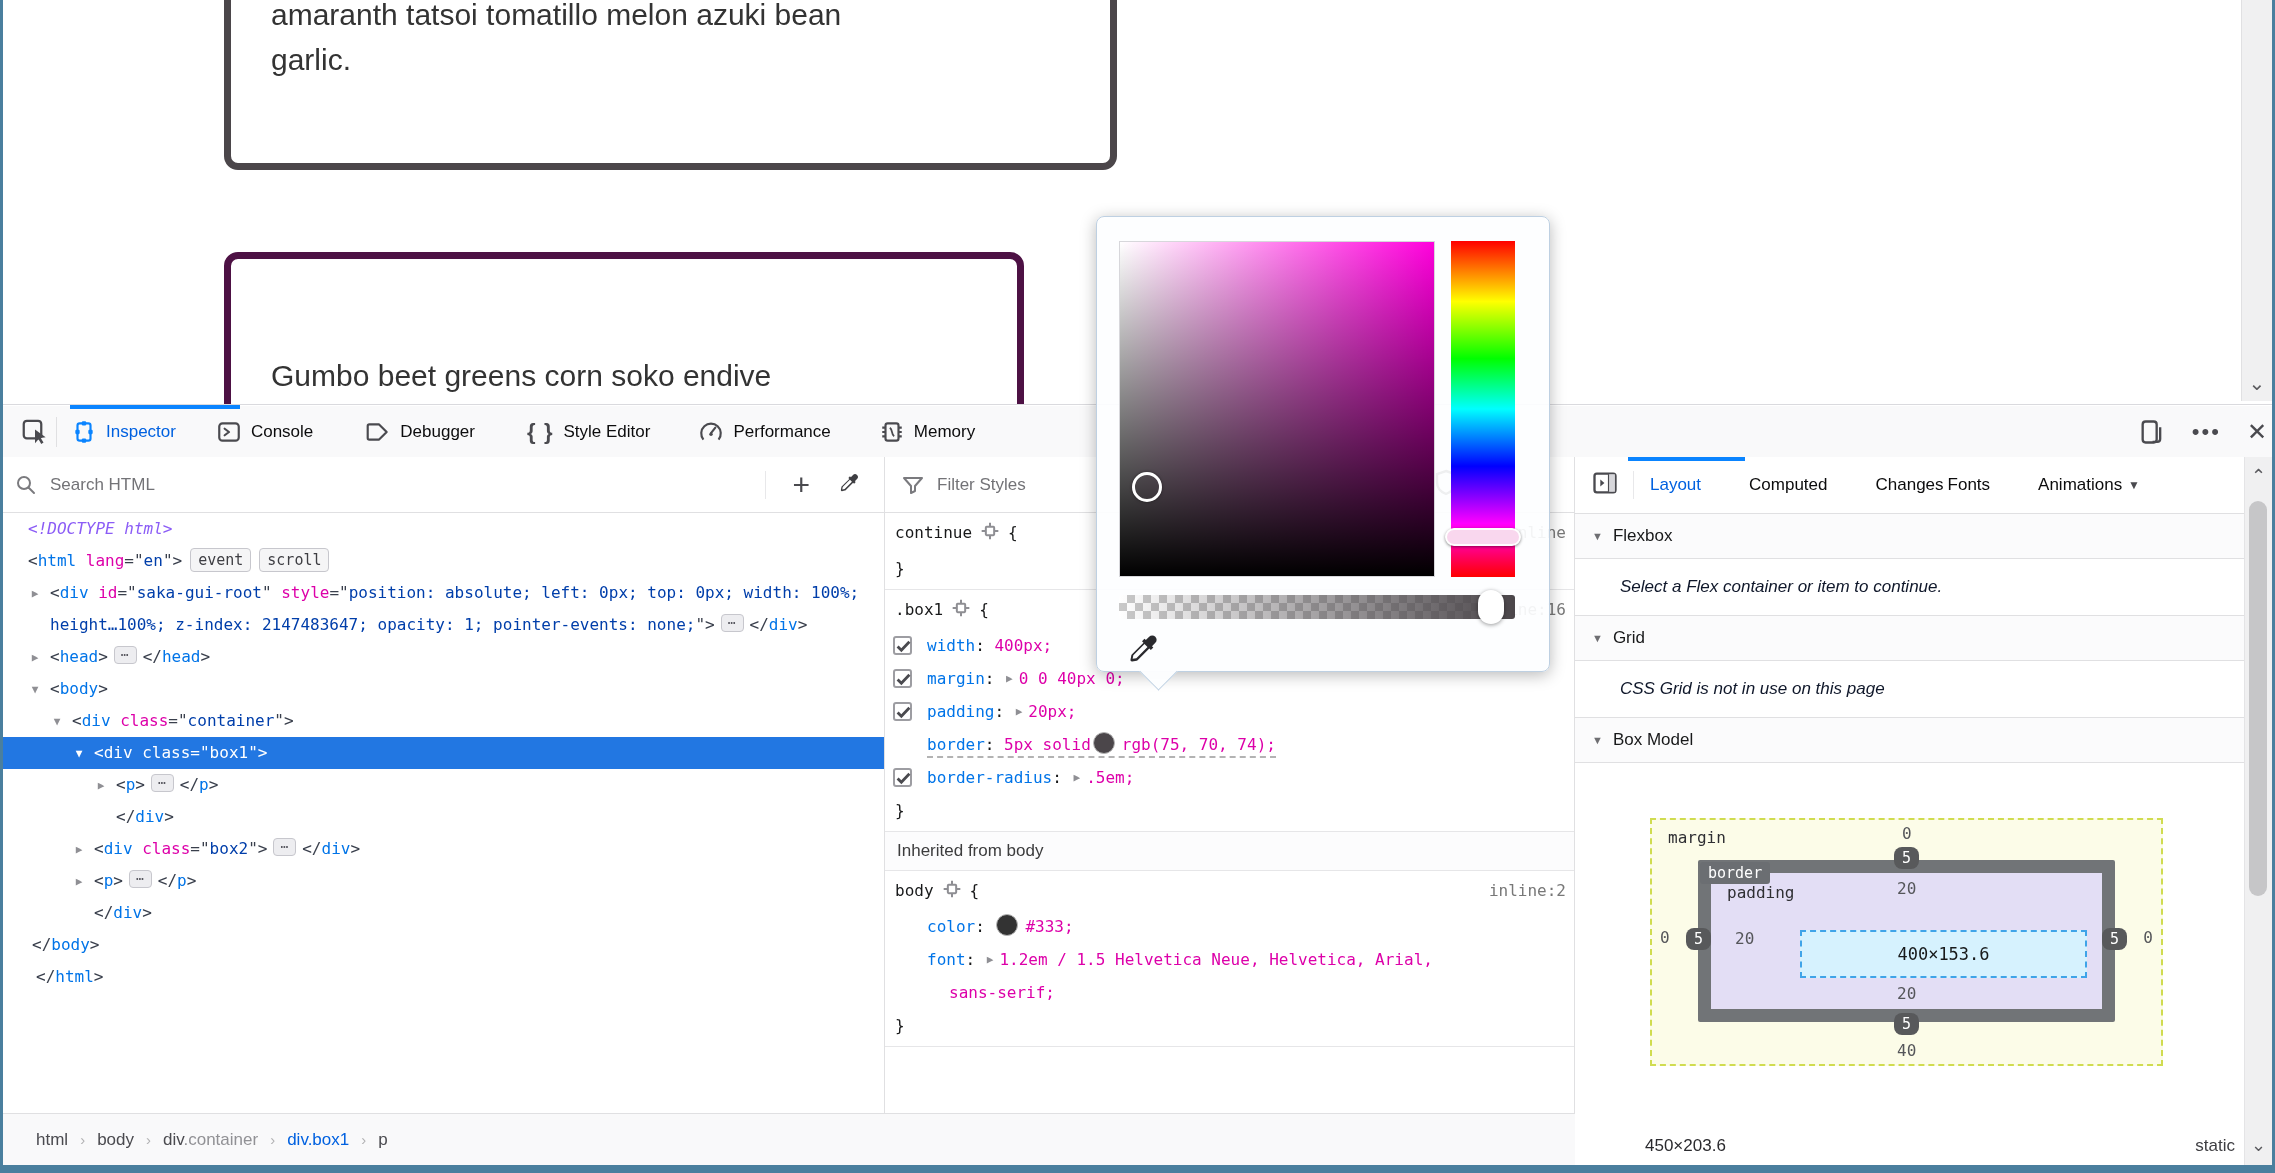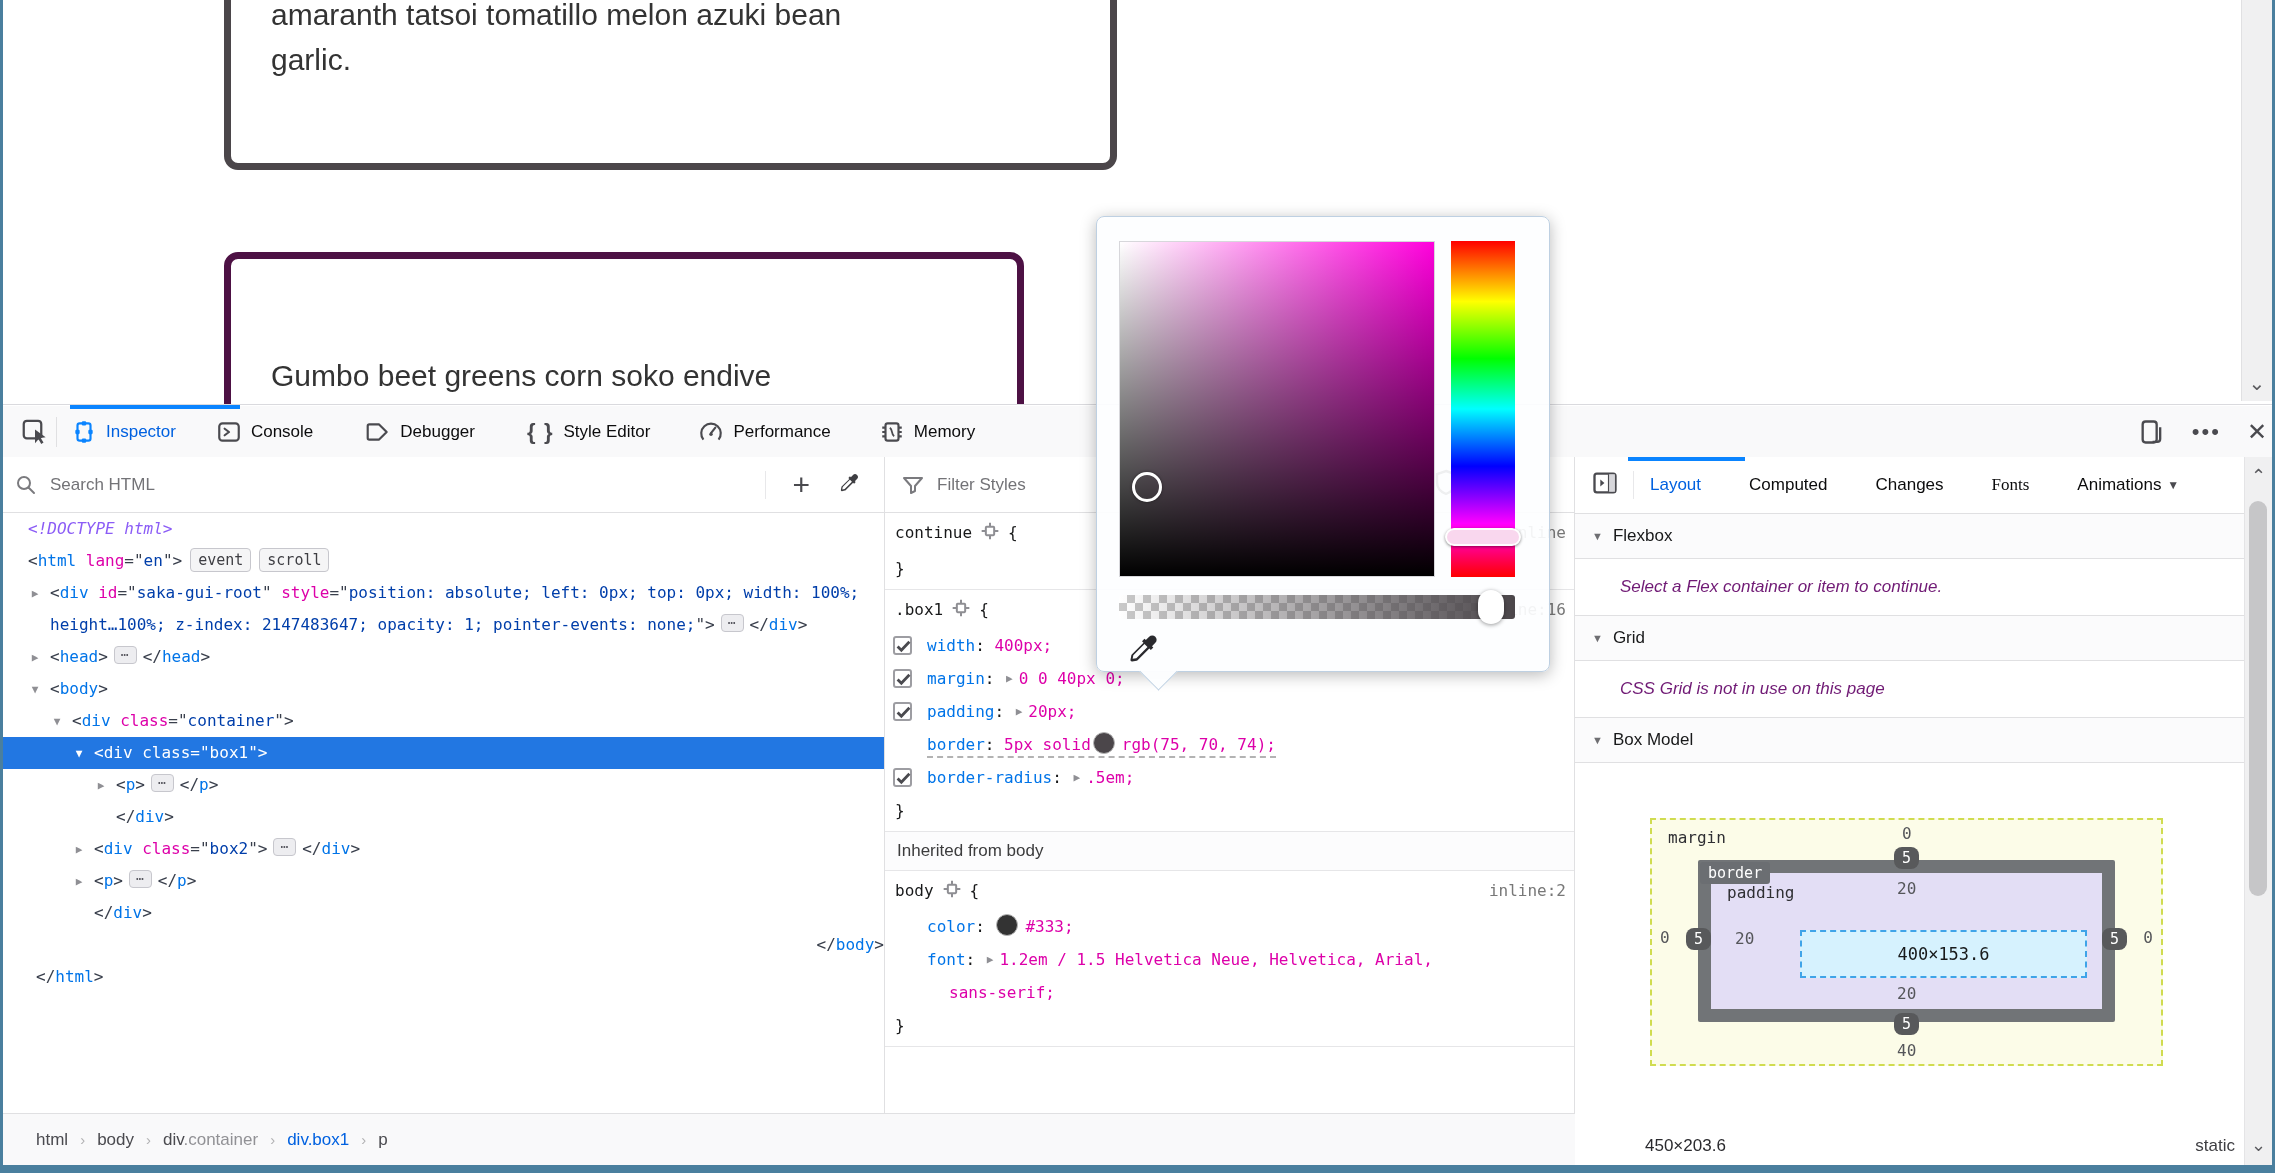--- a/index.html
+++ b/index.html
@@ -71,21 +71,21 @@
                font-size:17px;color:#3c3c3d;background:#fcfcfd;line-height:30px;}
   .pwrap{padding-left:64px;}
 
   
   .rtabs{height:56px;border-bottom:1px solid #e0e0e2;display:flex;align-items:center;font-size:17px;color:#0c0c0d;position:relative;background:#fff;}
   .rtab{padding:0 2px;white-space:nowrap;}
   .rtab.active{color:#0061e0;}
   .ti-layout{left:53px;width:117px;}
   .acc-h{height:44px;display:flex;align-items:center;border-bottom:1px solid #e0e0e2;background:#fbfbfc;font-size:17px;color:#18191a;}
   .acc-h .tri{font-size:11px;color:#6e6e72;margin:0 10px 0 17px;}
-  .acc-msg{border-bottom:1px solid #e0e0e2;padding:18px 0 18px 45px;font-size:17px;font-style:italic;color:#701a75;background:#fff;}
+  .acc-msg{border-bottom:1px solid #e0e0e2;padding:18px 0 18px 45px;font-size:17px;font-style:italic;color:#0f172a;background:#fff;}
   .bm-area{position:relative;height:330px;background:#fff;}
   .marginbox{position:absolute;left:75px;top:55px;width:513px;height:248px;background:#fcfce8;border:2px dashed #d0dc50;box-sizing:border-box;}
   .borderbox{position:absolute;left:46px;top:40px;width:417px;height:162px;background:#717477;border-radius:2px;}
   .padbox{position:absolute;left:13px;top:13px;width:391px;height:136px;background:#e3def5;}
   .contentbox{position:absolute;left:102px;top:70px;width:287px;height:48px;background:#d6f2fe;border:2px dashed #3fa4e8;box-sizing:border-box;
               display:flex;align-items:center;justify-content:center;font-size:17px;color:#18191a;}
   .bm-lbl{position:absolute;font-size:16px;color:#2f2f33;}
   .bm-chip{position:absolute;background:#6b6e72;color:#fff;font-size:15px;padding:2px 8px;border-radius:3px;}
   .bm-badge{position:absolute;background:#58595b;color:#fff;font-size:15px;padding:2px 8px;border-radius:8px;}
   .bm-num{position:absolute;font-size:16px;color:#55565a;}
@@ -238,21 +238,21 @@
           <div class="m-row" style="padding-left: 50px;"><span class="arr" style="left: 26px;">▶</span><span class="tk-br">&lt;</span><span class="tk-tag">div</span><span class="tk-attr"> id</span><span class="tk-br">="</span><span class="tk-val">saka-gui-root</span><span class="tk-br">"</span><span class="tk-attr"> style</span><span class="tk-br">="</span><span class="tk-val">position: absolute; left: 0px; top: 0px; width: 100%; height…100%; z-index: 2147483647; opacity: 1; pointer-events: none;</span><span class="tk-br">"&gt;</span><span class="epill">⋯</span><span class="tk-br">&lt;/</span><span class="tk-tag">div</span><span class="tk-br">&gt;</span></div>
           <div class="m-row" style="padding-left: 50px;"><span class="arr" style="left: 26px;">▶</span><span class="tk-br">&lt;</span><span class="tk-tag">head</span><span class="tk-br">&gt;</span><span class="epill">⋯</span><span class="tk-br">&lt;/</span><span class="tk-tag">head</span><span class="tk-br">&gt;</span></div>
           <div class="m-row" style="padding-left: 50px;"><span class="arr" style="left: 26px;">▼</span><span class="tk-br">&lt;</span><span class="tk-tag">body</span><span class="tk-br">&gt;</span></div>
           <div class="m-row" style="padding-left: 72px;"><span class="arr" style="left: 48px;">▼</span><span class="tk-br">&lt;</span><span class="tk-tag">div</span><span class="tk-attr"> class</span><span class="tk-br">="</span><span class="tk-val">container</span><span class="tk-br">"&gt;</span></div>
           <div class="m-row sel" style="padding-left: 94px;"><span class="arr" style="left: 70px;">▼</span><span class="tk-br">&lt;</span><span class="tk-tag">div</span><span class="tk-attr"> class</span><span class="tk-br">="</span><span class="tk-val">box1</span><span class="tk-br">"&gt;</span></div>
           <div class="m-row" style="padding-left: 116px;"><span class="arr" style="left: 92px;">▶</span><span class="tk-br">&lt;</span><span class="tk-tag">p</span><span class="tk-br">&gt;</span><span class="epill">⋯</span><span class="tk-br">&lt;/</span><span class="tk-tag">p</span><span class="tk-br">&gt;</span></div>
           <div class="m-row" style="padding-left: 116px;"><span class="tk-br">&lt;/</span><span class="tk-tag">div</span><span class="tk-br">&gt;</span></div>
           <div class="m-row" style="padding-left: 94px;"><span class="arr" style="left: 70px;">▶</span><span class="tk-br">&lt;</span><span class="tk-tag">div</span><span class="tk-attr"> class</span><span class="tk-br">="</span><span class="tk-val">box2</span><span class="tk-br">"&gt;</span><span class="epill">⋯</span><span class="tk-br">&lt;/</span><span class="tk-tag">div</span><span class="tk-br">&gt;</span></div>
           <div class="m-row" style="padding-left: 94px;"><span class="arr" style="left: 70px;">▶</span><span class="tk-br">&lt;</span><span class="tk-tag">p</span><span class="tk-br">&gt;</span><span class="epill">⋯</span><span class="tk-br">&lt;/</span><span class="tk-tag">p</span><span class="tk-br">&gt;</span></div>
           <div class="m-row" style="padding-left: 94px;"><span class="tk-br">&lt;/</span><span class="tk-tag">div</span><span class="tk-br">&gt;</span></div>
-          <div class="m-row" style="padding-left: 50px; text-align: right;"><span class="tk-br">&lt;/</span><span class="tk-tag">body</span><span class="tk-br">&gt;</span></div>
+          <div class="m-row" style="padding-left: 32px;"><span class="tk-br">&lt;/</span><span class="tk-tag">body</span><span class="tk-br">&gt;</span></div>
           <div class="m-row" style="padding-left: 36px;"><span class="tk-br">&lt;/</span><span class="tk-tag">html</span><span class="tk-br">&gt;</span></div>
         </div>
     </div>
 
     <div class="panel-mid">
       <div class="subbar">
         <svg width="24" height="24" viewBox="0 0 24 24" fill="none" stroke="#7a7a7e" stroke-width="2" style="margin-left:16px;">
           <path d="M3 5 h18 l-7 8 v5 l-4 2 v-7 Z" stroke-linejoin="round"></path>
         </svg>
         <span class="ph">Filter Styles</span>
@@ -321,21 +321,21 @@
             <rect x="3" y="4" width="18" height="16" rx="2"></rect>
             <path d="M15.5 4.5 v15"></path>
             <rect x="15.5" y="4.5" width="5" height="15" fill="#d7d7db" stroke="none"></rect>
             <path d="M8 9 l3.5 3 L8 15" fill="#4a4a4f" stroke="none"></path>
           </svg>
         </span>
         <div class="vsep" style="margin:0 14px 0 0;"></div>
         <span class="rtab active">Layout</span>
         <span class="rtab" style="margin-left:44px;">Computed</span>
         <span class="rtab" style="margin-left:44px;">Changes</span>
-        <span class="rtab" style="margin-left:44px;font-family:Liberation Serif, serif;">Fonts</span>
+        <span class="rtab" style="">Fonts</span>
         <span class="rtab" style="margin-left:44px;width:86px;overflow:hidden;display:inline-block;">Animations</span>
         <span style="font-size:12px;color:#4a4a4f;margin-left:2px;">▼</span>
       </div>
 
       <div class="acc-h">
         <span class="tri">▼</span>
         <span>Flexbox</span>
       </div>
       <div class="acc-msg">Select a Flex container or item to continue.</div>
 

